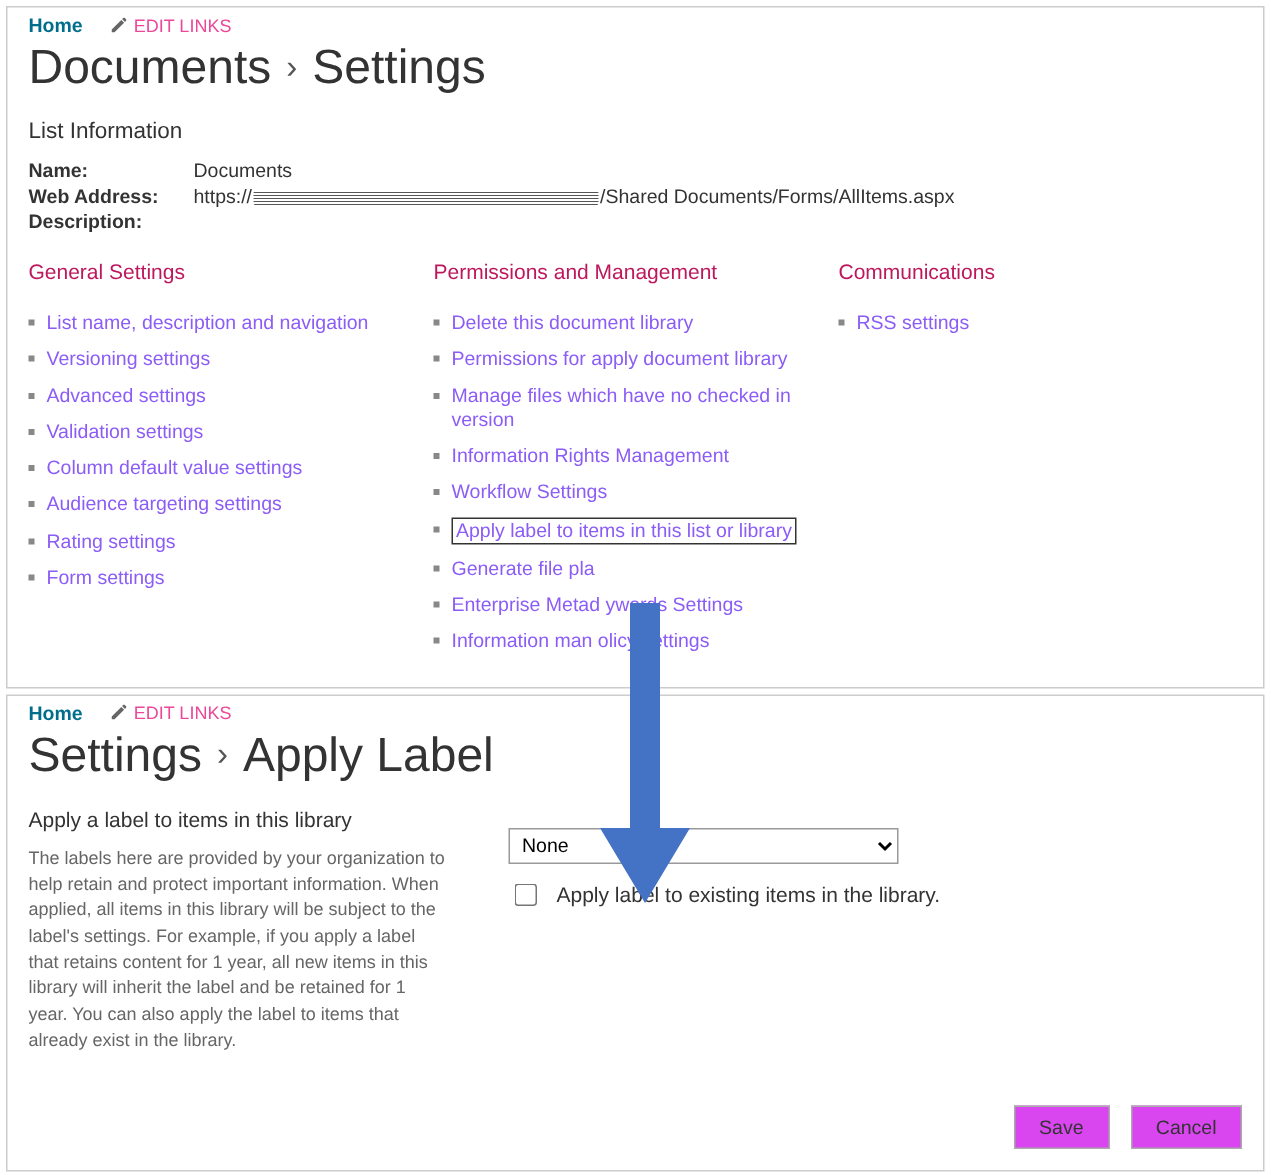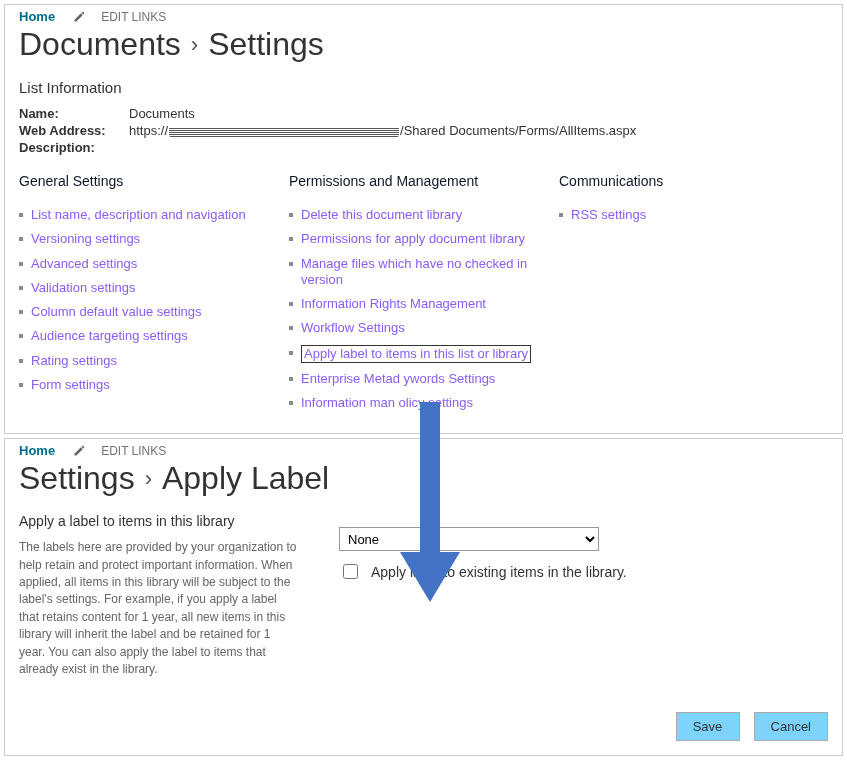--- a/index.html
+++ b/index.html
@@ -18,21 +18,21 @@
     background: #fff;
   }
   .topbar {
     display: flex;
     align-items: center;
     gap: 18px;
     font-size: 13px;
     margin-bottom: 2px;
   }
   .home-link { color: #006e8a; font-weight: 600; cursor: pointer; }
-  .edit-links { color: #737373; font-size: 12px; display: flex; align-items: center; gap: 16px; cursor: pointer; }
+  .edit-links { color: #ec4899; font-size: 12px; display: flex; align-items: center; gap: 4px; cursor: pointer; }
   .edit-links svg { width: 12px; height: 12px; }
   .breadcrumb-title {
     font-size: 32px;
     font-weight: 300;
     color: #333;
     margin: 2px 0 16px 0;
     display: flex;
     align-items: center;
     gap: 10px;
   }
@@ -59,21 +59,21 @@
     display: flex;
     margin-top: 18px;
     gap: 0;
   }
   .col { flex: 0 0 auto; }
   .col-gen { width: 270px; }
   .col-perm { width: 270px; }
   .col-comm { width: 200px; }
   .col-head {
     font-size: 14px;
-    color: #0f172a;
+    color: #be185d;
     margin-bottom: 18px;
     font-weight: 400;
   }
   ul.linklist { list-style: none; margin: 0; padding: 0; }
   ul.linklist li {
     position: relative;
     padding-left: 12px;
     margin: 0 0 8px 0;
     line-height: 1.25;
   }
@@ -114,21 +114,21 @@
     padding: 1px 4px;
   }
   .button-row {
     display: flex;
     gap: 14px;
     justify-content: flex-end;
     margin-top: 34px;
   }
   .sp-btn {
     border: 1px solid #aaa;
-    background: #7dd3fc;
+    background: #d946ef;
     color: #333;
     font-size: 13px;
     padding: 6px 16px;
     min-width: 64px;
     cursor: pointer;
   }
   
   .arrow-wrap {
     position: absolute;
     left: 400px;
@@ -193,20 +193,21 @@
 
     <div class="col col-perm">
       <div class="col-head">Permissions and Management</div>
       <ul class="linklist">
         <li><a>Delete this document library</a></li>
         <li><a>Permissions for apply document library</a></li>
         <li><a>Manage files which have no checked in version</a></li>
         <li><a>Information Rights Management</a></li>
         <li><a>Workflow Settings</a></li>
         <li><a class="boxed">Apply label to items in this list or library</a></li>
+        <li><a>Generate file pla</a></li>
         <li><a>Enterprise Metad                   ywords Settings</a></li>
         <li><a>Information man                   olicy settings</a></li>
       </ul>
     </div>
 
     <div class="col col-comm">
       <div class="col-head">Communications</div>
       <ul class="linklist">
         <li><a>RSS settings</a></li>
       </ul>

